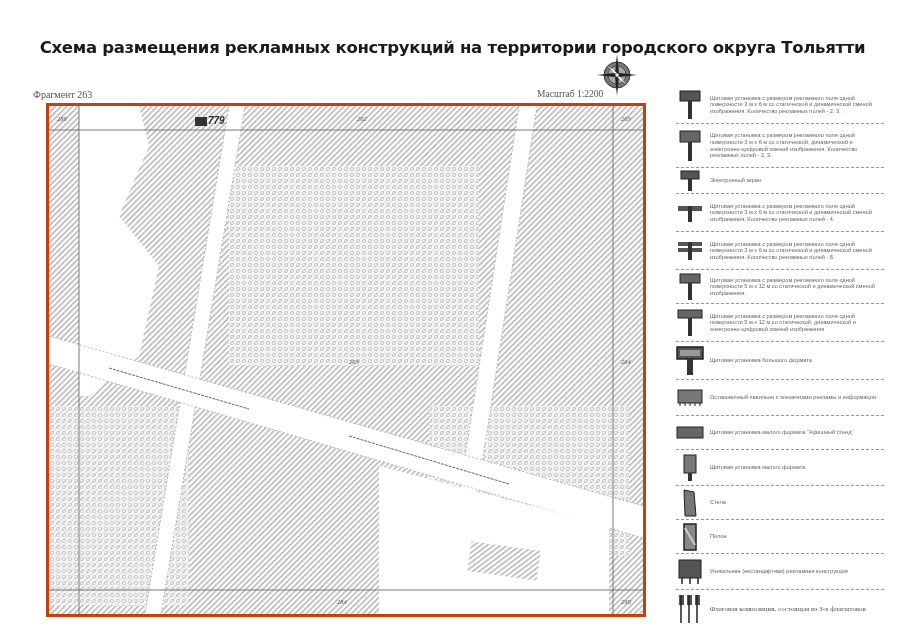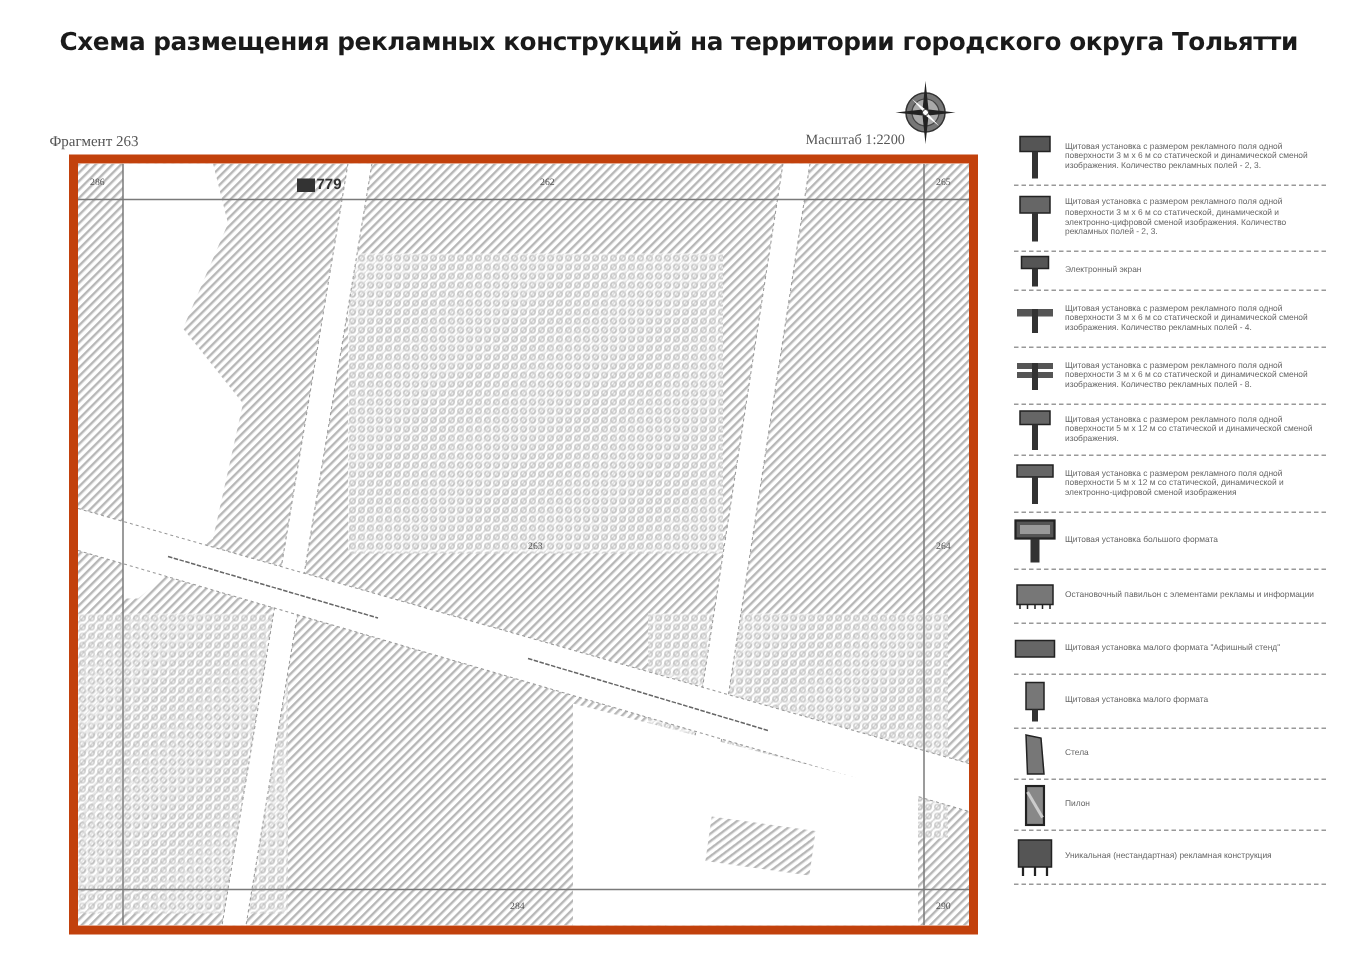--- a/index.html
+++ b/index.html
@@ -1,22 +1,22 @@
 <!DOCTYPE html>
 <html><head>
 <meta charset="utf-8">
 <style>
   html, body { margin:0; padding:0; background:#ffffff; }
   body { width:905px; height:640px; position:relative; overflow:hidden; font-family:"Liberation Sans", sans-serif; color:#222; }
-  .title { position:absolute; left:0; top:18px; width:905px; text-align:center; font-family:"DejaVu Sans", sans-serif; font-weight:bold; font-size:16.5px; letter-spacing:-0.3px; color:#1a1a1a; }
+  .title { position:absolute; left:0; top:38px; width:905px; text-align:center; font-family:"DejaVu Sans", sans-serif; font-weight:bold; font-size:16.5px; letter-spacing:-0.3px; color:#1a1a1a; }
   .fragment-label { position:absolute; left:33px; top:89px; font-family:"Liberation Serif", serif; font-size:10px; color:#555; }
   .scale-label { position:absolute; left:537px; top:89px; font-family:Liberation Serif, serif; font-size:9.5px; color:#555; }
   .compass { position:absolute; left:596px; top:52px; width:42px; height:46px; }
 
-  .map { position:absolute; left:46px; top:103px; width:594px; height:508px; border:6px solid #c2410c; overflow:hidden; background:#fff; }
+  .map { position:absolute; left:46px; top:103px; width:594px; height:508px; border:3px solid #c2410c; overflow:hidden; background:#fff;font-style:italic; }
   .cell-label { position:absolute; font-family:"Liberation Serif", serif; font-size:6.5px; color:#555; }
   .marker { position:absolute; left:146px; top:9px; font-size:10px; font-weight:bold; color:#333; font-family:"Liberation Sans", sans-serif; }
   .marker-box { display:inline-block; width:12px; height:9px; background:#333; margin-right:1px; vertical-align:middle; }
 
   .legend { position:absolute; left:676px; top:86px; width:208px; }
   .legend-item { display:flex; align-items:center; border-bottom:1px dashed #999; padding:3px 0; box-sizing:border-box; }
   .legend-icon { width:28px; flex:0 0 28px; display:flex; justify-content:center; margin-right:6px; }
   .legend-text { font-size:5.6px; line-height:6.6px; color:#666; font-family:"Liberation Sans", sans-serif; }
   .legend-text.big { font-size:7px; line-height:9px; font-family:"Liberation Serif", serif; color:#555; }
 </style>
@@ -225,13 +225,26 @@
     <div class="legend-icon">
         <svg width="24" height="26">
           <rect x="1" y="1" width="22" height="18" fill="#555" stroke="#222"></rect>
           <line x1="4" y1="19" x2="4" y2="25" stroke="#222" stroke-width="1.5"></line>
           <line x1="12" y1="19" x2="12" y2="25" stroke="#222" stroke-width="1.5"></line>
           <line x1="20" y1="19" x2="20" y2="25" stroke="#222" stroke-width="1.5"></line>
         </svg>
       </div>
     <div class="legend-text">Уникальная (нестандартная) рекламная конструкция</div>
   </div>
+  <div class="legend-item" style="height:38px;border-bottom:none">
+    <div class="legend-icon">
+        <svg width="24" height="30">
+          <rect x="1" y="1" width="5" height="10" fill="#555"></rect>
+          <rect x="9" y="1" width="5" height="10" fill="#555"></rect>
+          <rect x="17" y="1" width="5" height="10" fill="#555"></rect>
+          <line x1="3" y1="1" x2="3" y2="29" stroke="#222" stroke-width="1.5"></line>
+          <line x1="11" y1="1" x2="11" y2="29" stroke="#222" stroke-width="1.5"></line>
+          <line x1="19" y1="1" x2="19" y2="29" stroke="#222" stroke-width="1.5"></line>
+        </svg>
+      </div>
+    <div class="legend-text big">Флаговая композиция, состоящая из 3-х флагштоков</div>
+  </div>
 </div>
 
 </body></html>

